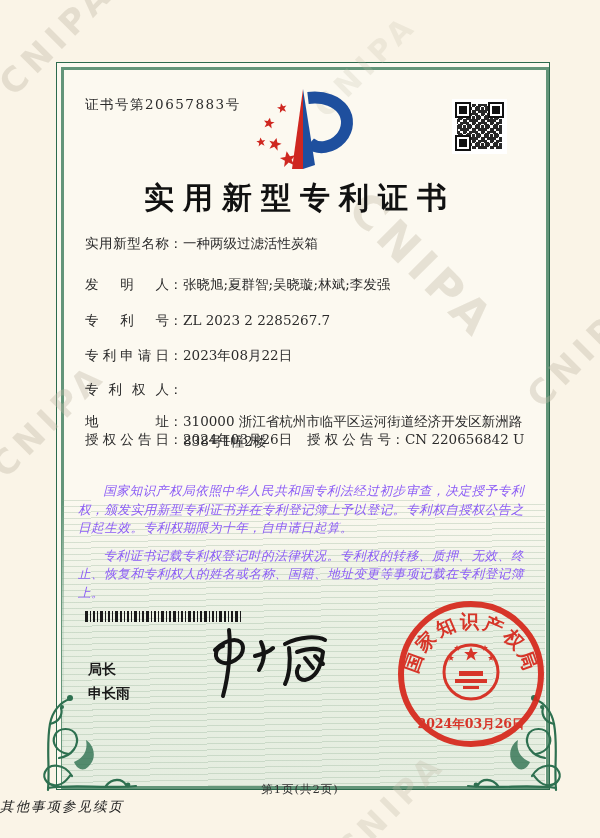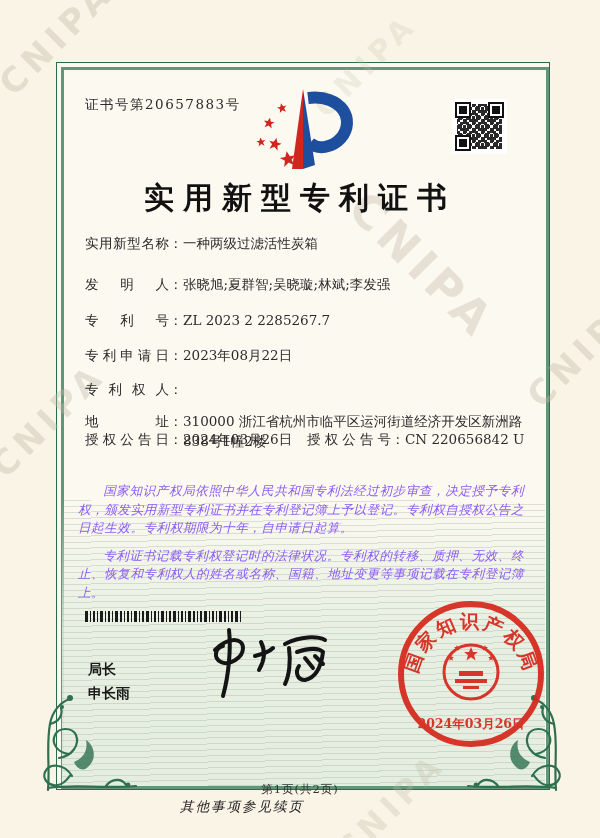--- a/index.html
+++ b/index.html
@@ -64,21 +64,21 @@
   
   .barcode{position:absolute;left:85px;top:611px;z-index:2;}
   .sig-titles{position:absolute;left:88px;top:657px;z-index:2;
       font-family:"DejaVu Sans","Liberation Sans",sans-serif;font-weight:bold;
       font-size:14px;color:#1a1a1a;line-height:24px;}
   .signature{position:absolute;left:180px;top:622px;z-index:2;}
   .seal{position:absolute;left:391px;top:594px;width:160px;height:160px;z-index:3;opacity:.93;}
 
   .page-num{position:absolute;left:0;top:762px;width:600px;text-align:center;
       font-size:11.5px;color:#333;z-index:2;letter-spacing:1px;margin-top:20px;}
-  .foot-note{position:absolute;left:0;top:798px;width:484px;text-align:center;
+  .foot-note{position:absolute;left:0;top:798px;width:484px;text-align:left;
       font-size:13.5px;font-style:italic;color:#222;z-index:2;letter-spacing:2px;}
 </style>
 </head>
 <body>
 
 <div class="page">
 
   <span class="wm r-neg" style="left:-16px;top:18px;font-size:34px;">CNIPA</span>
   <span class="wm r-neg" style="left:300px;top:48px;font-size:30px;color:rgba(193,185,166,0.22);">CNIPA</span>
   <span class="wm r-pos" style="left:330px;top:238px;font-size:46px;color:rgba(200,193,175,0.42);">CNIPA</span>

